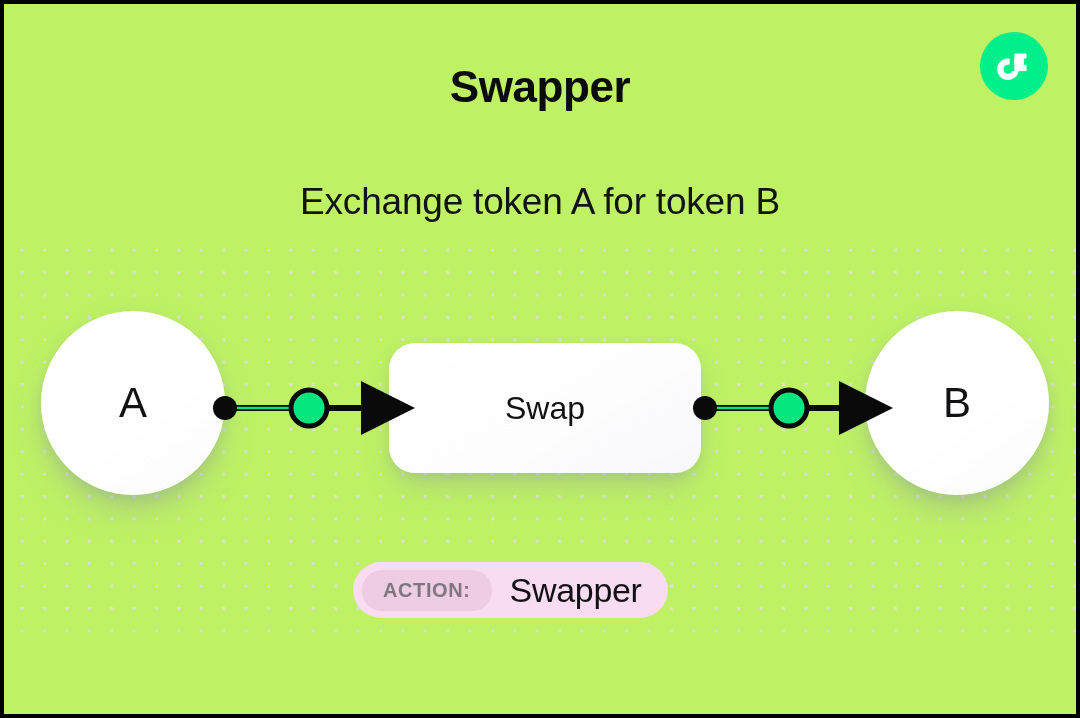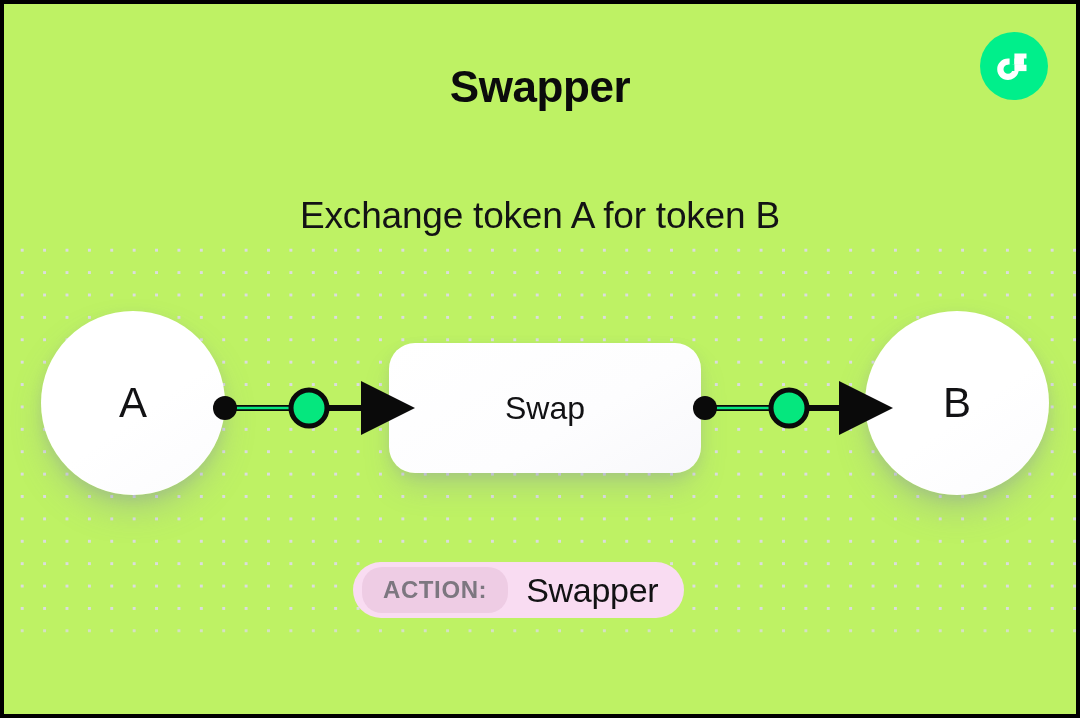--- a/index.html
+++ b/index.html
@@ -43,21 +43,20 @@
     color:#0b0b0c;
   }
   .page-subtitle {
     position:absolute;
     left:0; top:177px; width:1072px;
     text-align:center;
     font-size:37px;
     font-weight:400;
     letter-spacing:-0.2px;
     color:#131315;
-    margin-top:14px;
   }
 
   
   .brand-logo {
     position:absolute;
     right:28px; top:28px;
     width:68px; height:68px;
     border-radius:50%;
     display:flex; align-items:center; justify-content:center;
   }
@@ -103,21 +102,21 @@
     left:349px; top:558px;
     height:56px;
     padding:0 26px 0 9px;
     border-radius:28px;
     background:#f9dcf2;
     display:flex; align-items:center; gap:18px;
   }
   .action-key {
     background:#eeccE4;
     color:#7d7780;
-    font-size:24px;
+    font-size:20px;
     font-weight:bold;
     letter-spacing:0.6px;
     padding:9px 21px;
     border-radius:20px;
   }
   .action-value {
     font-size:34px;
     font-weight:400;
     color:#121214;
     letter-spacing:-0.3px;

